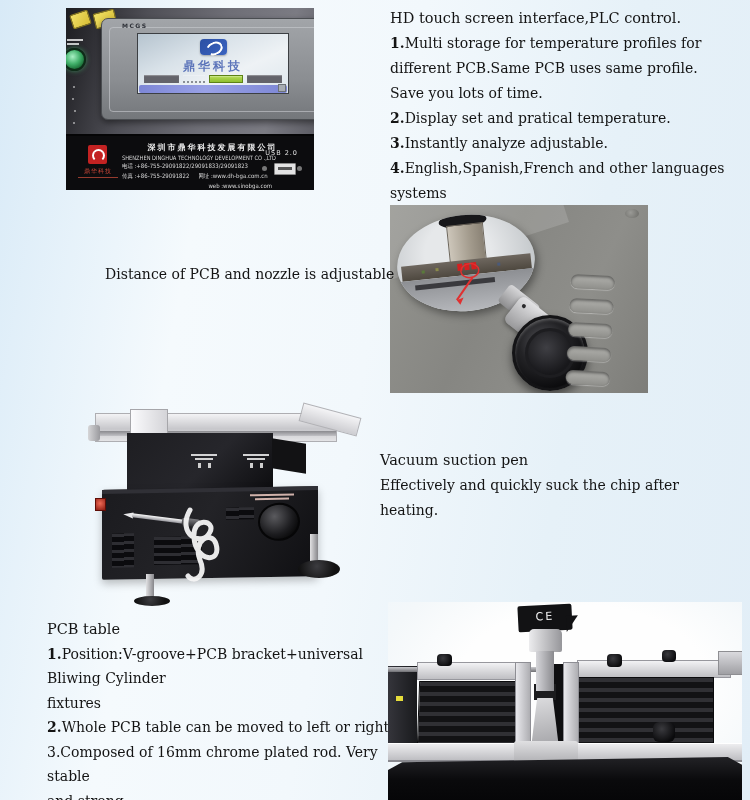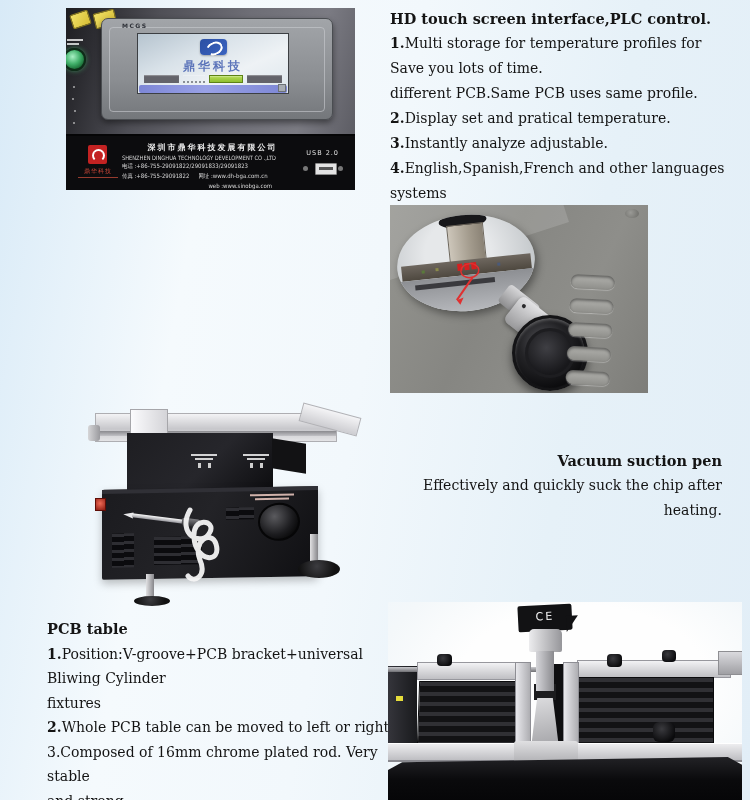--- a/index.html
+++ b/index.html
@@ -2,28 +2,28 @@
 <html><head>
 <meta charset="utf-8">
 <style>
   html,body{margin:0;padding:0;}
   body{width:750px;height:800px;overflow:hidden;position:relative;
        font-family:"DejaVu Serif","Liberation Serif",serif;color:#141414;
        background:linear-gradient(100deg,#d8eaf7 0%,#f5fafd 26%,#f2f8fc 48%,#e6f1f8 72%,#e2eef7 100%);}
   .abs{position:absolute;}
   
   .tb{position:absolute;font-size:14px;line-height:25px;}
-  .tb .title{font-weight:bold;font-size:14.5px;}
+  .tb .title{font-weight:normal;font-size:14.5px;}
   .tb b{font-weight:bold;}
   .tb-touch{left:390px;top:6px;width:358px;}
   .tb-distance{left:105px;top:260px;line-height:29px;}
-  .tb-vacuum{left:372px;top:448px;width:350px;text-align:right;}
+  .tb-vacuum{left:380px;top:448px;width:350px;}
   .tb-pcb{left:47px;top:617px;width:352px;line-height:24.5px;}
   
-  .photo1{left:66px;top:8px;width:289px;height:182px;overflow:hidden;
+  .photo1{left:66px;top:8px;width:248px;height:182px;overflow:hidden;
           background:linear-gradient(105deg,#1d1d21 0%,#2c2c31 10%,#4f4f56 28%,#6e6e76 55%,#7b7b83 78%,#55555c 100%);}
   .ybtn{position:absolute;background:linear-gradient(135deg,#f0e066,#d7be35);border-radius:2px;border:1px solid #8a7a1e;}
   .ybtn1{left:5px;top:4px;width:17px;height:13px;transform:rotate(-18deg);}
   .ybtn2{left:28px;top:3px;width:20px;height:14px;transform:rotate(-14deg);}
   .gbtn{position:absolute;left:-3px;top:40px;width:19px;height:19px;border-radius:50%;
         background:radial-gradient(circle at 40% 35%,#a8f0c4 0%,#3fae68 45%,#15632f 80%);
         border:2px solid #0e2c18;box-shadow:0 0 5px rgba(80,220,130,.5);}
   .wmark{position:absolute;background:rgba(255,255,255,.75);}
   .panel-dot{position:absolute;width:2px;height:2px;border-radius:50%;background:rgba(255,255,255,.6);}
   .hmi{position:absolute;left:35px;top:10px;width:230px;height:100px;border-radius:7px;
@@ -214,22 +214,22 @@
     <div class="usb-lb">USB 2.0</div>
     <div class="usb-port">
         <div class="usb-slot"></div>
       </div>
   </div>
 </div>
 
 <div class="tb tb-touch">
   <div class="title">HD touch screen interface,PLC control.</div>
   <div class="ln"><b>1.</b><span>Multi storage for temperature profiles for</span></div>
+  <div class="ln"><b></b><span>different PCB.Same PCB uses same profile.</span></div>
   <div class="ln"><b></b><span>Save you lots of time.</span></div>
-  <div class="ln"><b></b><span>different PCB.Same PCB uses same profile.</span></div>
   <div class="ln"><b>2.</b><span>Display set and pratical temperature.</span></div>
   <div class="ln"><b>3.</b><span>Instantly analyze adjustable.</span></div>
   <div class="ln"><b>4.</b><span>English,Spanish,French and other languages systems</span></div>
   <div class="ln"><b></b><span>are available.</span></div>
 </div>
 
 <div class="abs photo2">
   <div class="sheen"></div>
   <div class="oval">
     <div class="cap"></div>
@@ -256,20 +256,21 @@
     <div class="vent"></div>
       <div class="vent"></div>
       <div class="vent"></div>
       <div class="vent"></div>
       <div class="vent"></div>
   </div>
   <div class="screw"></div>
 </div>
 
 <div class="tb tb-distance">
+  <div class="ln">Distance of PCB and nozzle is adjustable</div>
 </div>
 
 <div class="abs photo3">
   <div class="railtop">
       <div class="rod"></div>
     </div>
   <div class="rodend"></div>
   <div class="wblock"></div>
   <div class="tiltbar"></div>
   <div class="midbox">

